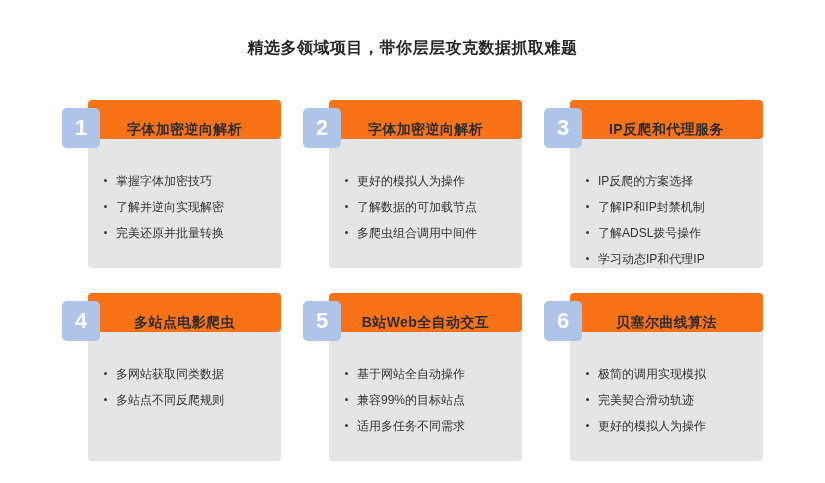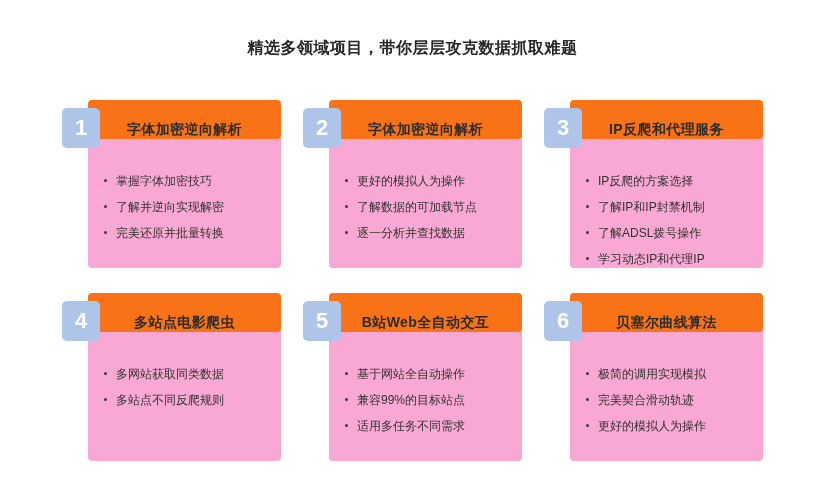--- a/index.html
+++ b/index.html
@@ -78,21 +78,21 @@
     font-weight: bold;
     color: #2c2c2c;
     letter-spacing: 0.4px;
   }
   .body {
     position: absolute;
     left: 26px;
     top: 30px;
     width: 193px;
     height: 138px;
-    background: #f9a8d4;
+    background: #e5e5e5;
     border-radius: 4px;
     z-index: 1;
     box-sizing: border-box;
     padding: 44px 14px 10px 14px;
   }
   .bullet-list {
     list-style: none;
     margin: 0;
     padding: 0;
   }
@@ -143,21 +143,21 @@
 
     <div class="card">
       <div class="num-box">2</div>
       <div class="header">
         <span class="header-text">字体加密逆向解析</span>
       </div>
       <div class="body">
         <ul class="bullet-list">
           <li class="bullet-item">更好的模拟人为操作</li>
           <li class="bullet-item">了解数据的可加载节点</li>
-          <li class="bullet-item">逐一分析并查找数据</li>
+          <li class="bullet-item">多爬虫组合调用中间件</li>
         </ul>
       </div>
     </div>
 
     <div class="card">
       <div class="num-box">3</div>
       <div class="header">
         <span class="header-text">IP反爬和代理服务</span>
       </div>
       <div class="body">

